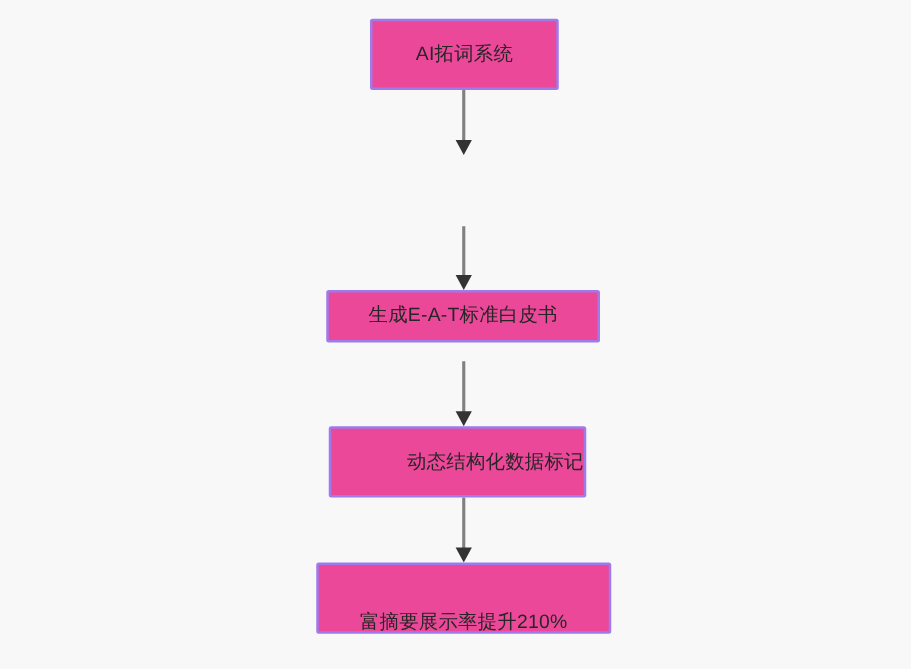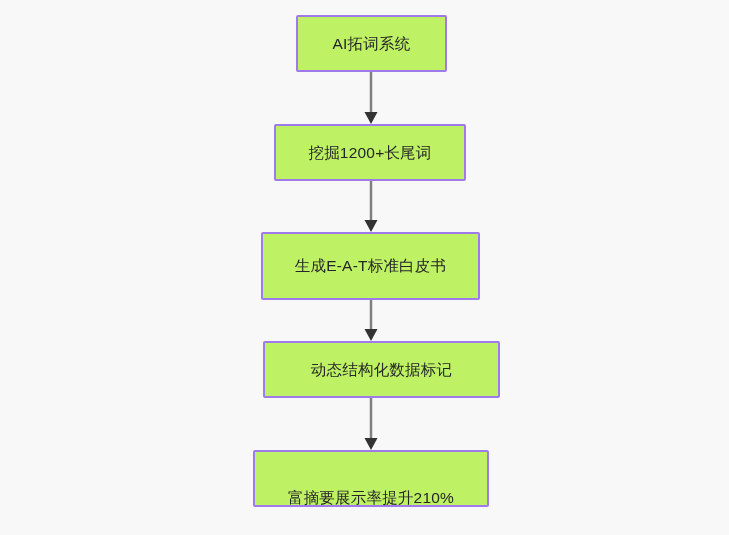--- a/index.html
+++ b/index.html
@@ -14,21 +14,21 @@
     overflow: hidden;
   }
   #flowchart {
     position: relative;
     width: 729px;
     height: 535px;
   }
   .node {
     position: absolute;
     box-sizing: border-box;
-    background: #bef264;
+    background: #ec4899;
     border: 2px solid #9f7aea;
     border-radius: 2px;
     display: flex;
     align-items: center;
     justify-content: center;
     color: #262626;
     font-size: 15.5px;
     line-height: 1;
     letter-spacing: 0.2px;
     white-space: nowrap;
@@ -66,29 +66,26 @@
 
   <svg class="edge" style="left:353px; top:398px; height:52px;" viewBox="0 0 36 52" preserveAspectRatio="none">
     <line x1="18" y1="0" x2="18" y2="44" stroke="#808080" stroke-width="2.5"></line>
     <polygon points="18,52 11.5,40 24.5,40" fill="#333333"></polygon>
   </svg>
 
   <div class="node" style="left:296px; top:15px; width:151px; height:57px;">
     <span class="node-label">AI拓词系统</span>
   </div>
 
-  <div class="node" style="left:274px; top:124px; width:192px; height:57px;">
-    <span class="node-label">挖掘1200+长尾词</span>
-  </div>
 
-  <div class="node" style="left:261px; top:232px; width:219px; height:68px;">
+  <div class="node" style="left:261px; top:232px; width:219px; height:42px;">
     <span class="node-label">生成E-A-T标准白皮书</span>
   </div>
 
-  <div class="node" style="left:263px; top:341px; width:237px; height:57px;">
+  <div class="node" style="left:263px; top:341px; width:206px; height:57px;justify-content:flex-end;">
     <span class="node-label">动态结构化数据标记</span>
   </div>
 
   <div class="node" style="left:253px; top:450px; width:236px; height:57px;align-items:flex-end;">
     <span class="node-label">富摘要展示率提升210%</span>
   </div>
 
 </div>
 
 </body></html>

